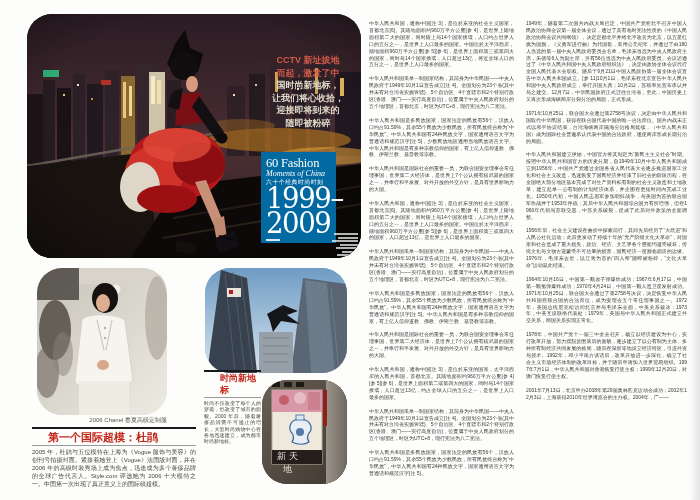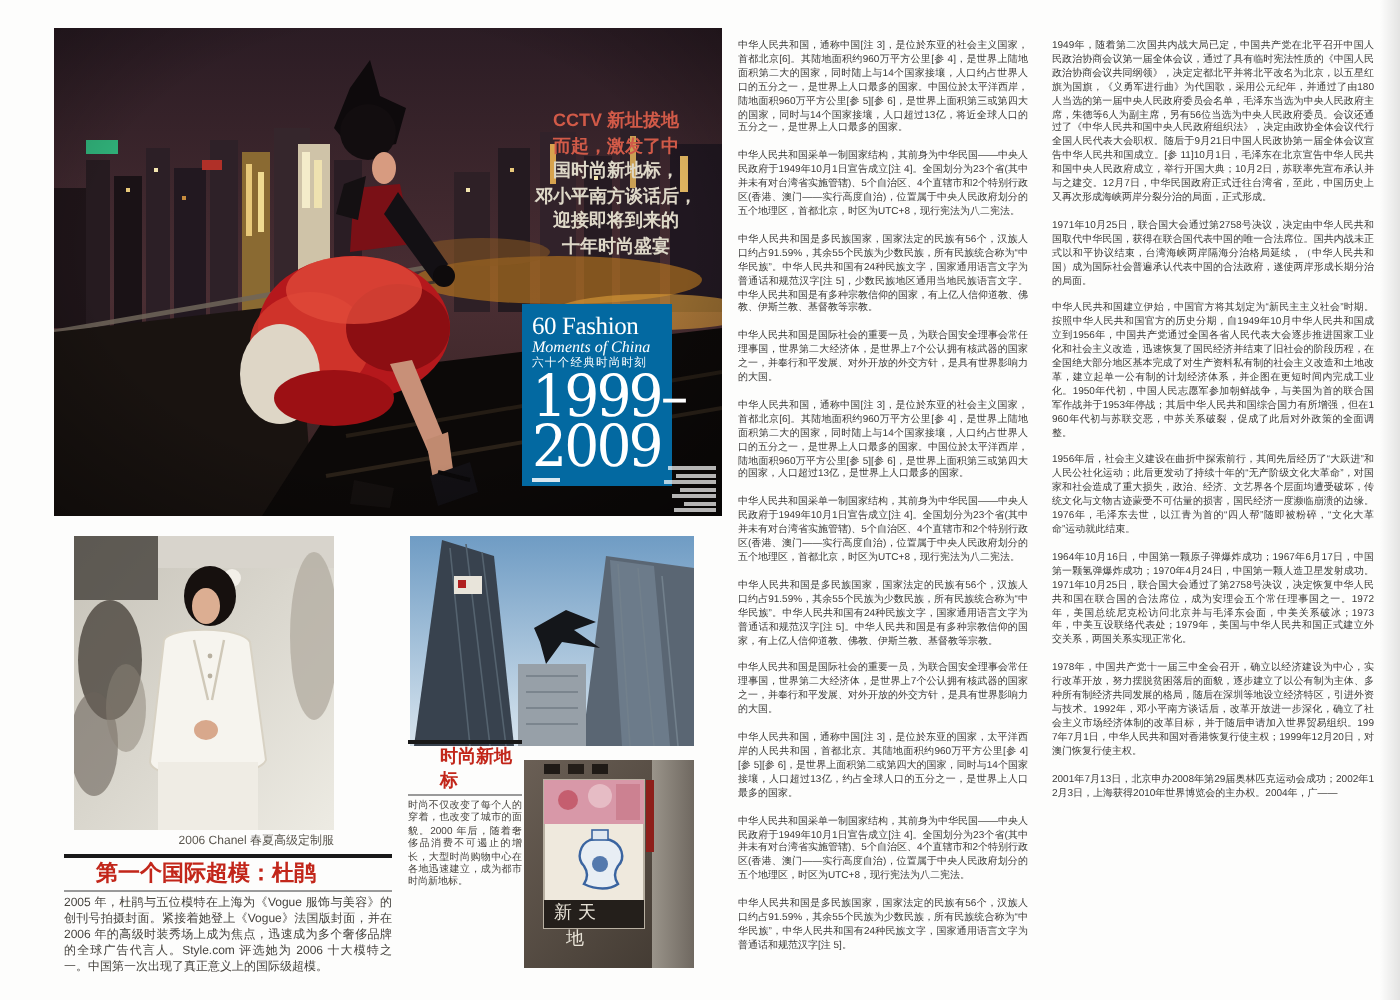--- a/index.html
+++ b/index.html
@@ -1,20 +1,20 @@
 <!DOCTYPE html>
 <html><head>
 <meta charset="utf-8">
 <style>
   html,body{margin:0;padding:0;background:#ffffff;}
   .spread{position:relative;width:700px;height:500px;background:#fdfdfc;overflow:hidden;
           font-family:"Liberation Sans",sans-serif;}
   .edge-shade{position:absolute;right:0;top:0;width:10px;height:100%;
       background:linear-gradient(to right,rgba(0,0,0,0),rgba(0,0,0,0.10));}
-  .photo{position:absolute;overflow:hidden;background:#222;}
+  .photo{position:absolute;overflow:hidden;background:#222;border-radius:25px;}
   .hero{left:27px;top:14px;width:334px;height:244px;}
   .hero-caption{position:absolute;left:238px;top:40px;width:86px;text-align:center;
       font-weight:bold;font-size:9px;line-height:12.5px;font-family:"Liberation Sans",sans-serif;}
   .cap-red{color:#d15a48;}
   .cap-ivory{color:#ded8c8;}
   .badge{position:absolute;left:234px;top:138px;width:75px;height:91px;text-align:left;
       padding:5px 0 0 5px;box-sizing:border-box;color:#fff;}
   .badge-en1{font-family:"Liberation Serif",serif;font-size:12.5px;line-height:12px;letter-spacing:-0.2px;}
   .badge-en2{font-family:"Liberation Serif",serif;font-style:italic;font-size:8px;line-height:9px;}
   .badge-cn{font-size:5.8px;line-height:8px;letter-spacing:0.6px;}
@@ -134,23 +134,23 @@
         <line x1="192" y1="222" x2="208" y2="226" stroke="#0a0809" stroke-width="2"></line>
         <polygon points="150,226 170,230 168,240 148,238" fill="#14100f"></polygon>
       </g>
       <rect width="334" height="244" fill="url(#vig)"></rect>
     </svg>
     
     <div class="hero-caption">
       <div class="cap-red">CCTV 新址拔地</div>
       <div class="cap-red">而起，激发了中</div>
       <div class="cap-ivory">国时尚新地标，</div>
-      <div class="cap-ivory">邓小平南方谈话后，</div>
+      <div class="cap-ivory">让我们将心收拾，</div>
       <div class="cap-ivory">迎接即将到来的</div>
-      <div class="cap-ivory">十年时尚盛宴</div>
+      <div class="cap-ivory">随即被粉碎</div>
     </div>
     
     <div class="badge" style="background:#0369a1;">
       <div class="badge-en1">60 Fashion</div>
       <div class="badge-en2">Moments of China</div>
       <div class="badge-cn">六十个经典时尚时刻</div>
       <div class="badge-years">1999–</div>
       <div class="badge-years">2009</div>
       <div class="badge-dash"></div>
     </div>

